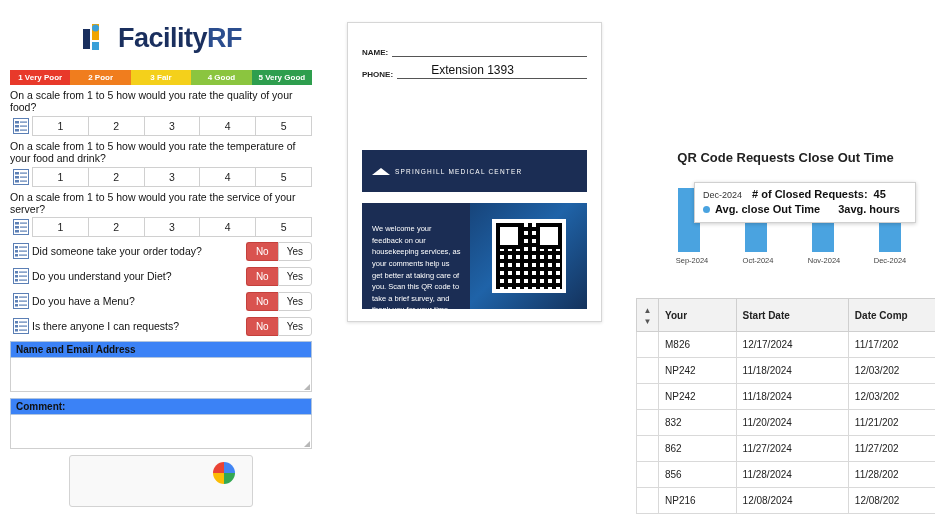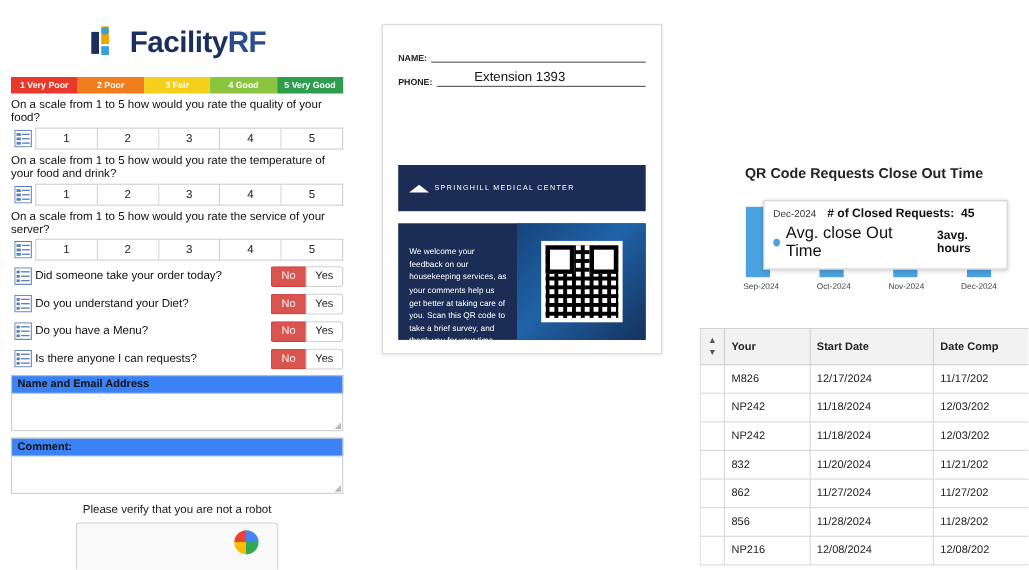--- a/index.html
+++ b/index.html
@@ -238,21 +238,21 @@
     padding: 5px 8px 7px 8px;
   }
   .tt-row1 { display: flex; align-items: baseline; }
   .tt-date { font-size: 9px; color: #333; margin-right: 10px; }
   .tt-metric1 { font-size: 11px; font-weight: bold; color: #111; }
   .tt-row2 { display: flex; align-items: center; margin-top: 3px; }
   .tt-dot {
     width: 7px; height: 7px; border-radius: 50%;
     background: #4aa3e0; margin-right: 5px;
   }
-  .tt-metric2 { font-size: 15px; font-weight: normal; color: #111; }
+  .tt-metric2 { font-size: 11px; font-weight: bold; color: #111; }
   .tt-val2 { font-size: 11px; font-weight: bold; color: #111; margin-left: 18px; }
 
   
   .table-panel {
     position: absolute; left: 636px; top: 298px;
     width: 299px; height: 220px;
     background: #ffffff;
     overflow: hidden;
   }
   table { border-collapse: collapse; width: 330px; }
@@ -447,21 +447,20 @@
         <div class="btn-yes">Yes</div>
       </div>
     </div>
 
     <div class="field-label">Name and Email Address</div>
     <div class="field-box"></div>
 
     <div class="field-label">Comment:</div>
     <div class="field-box"></div>
 
-    <div class="robot-note">Please verify that you are not a robot</div>
 
     <div class="recaptcha">
 
       <div class="rlogo">
         <div class="mark"></div>
 
       </div>
     </div>
 
     

